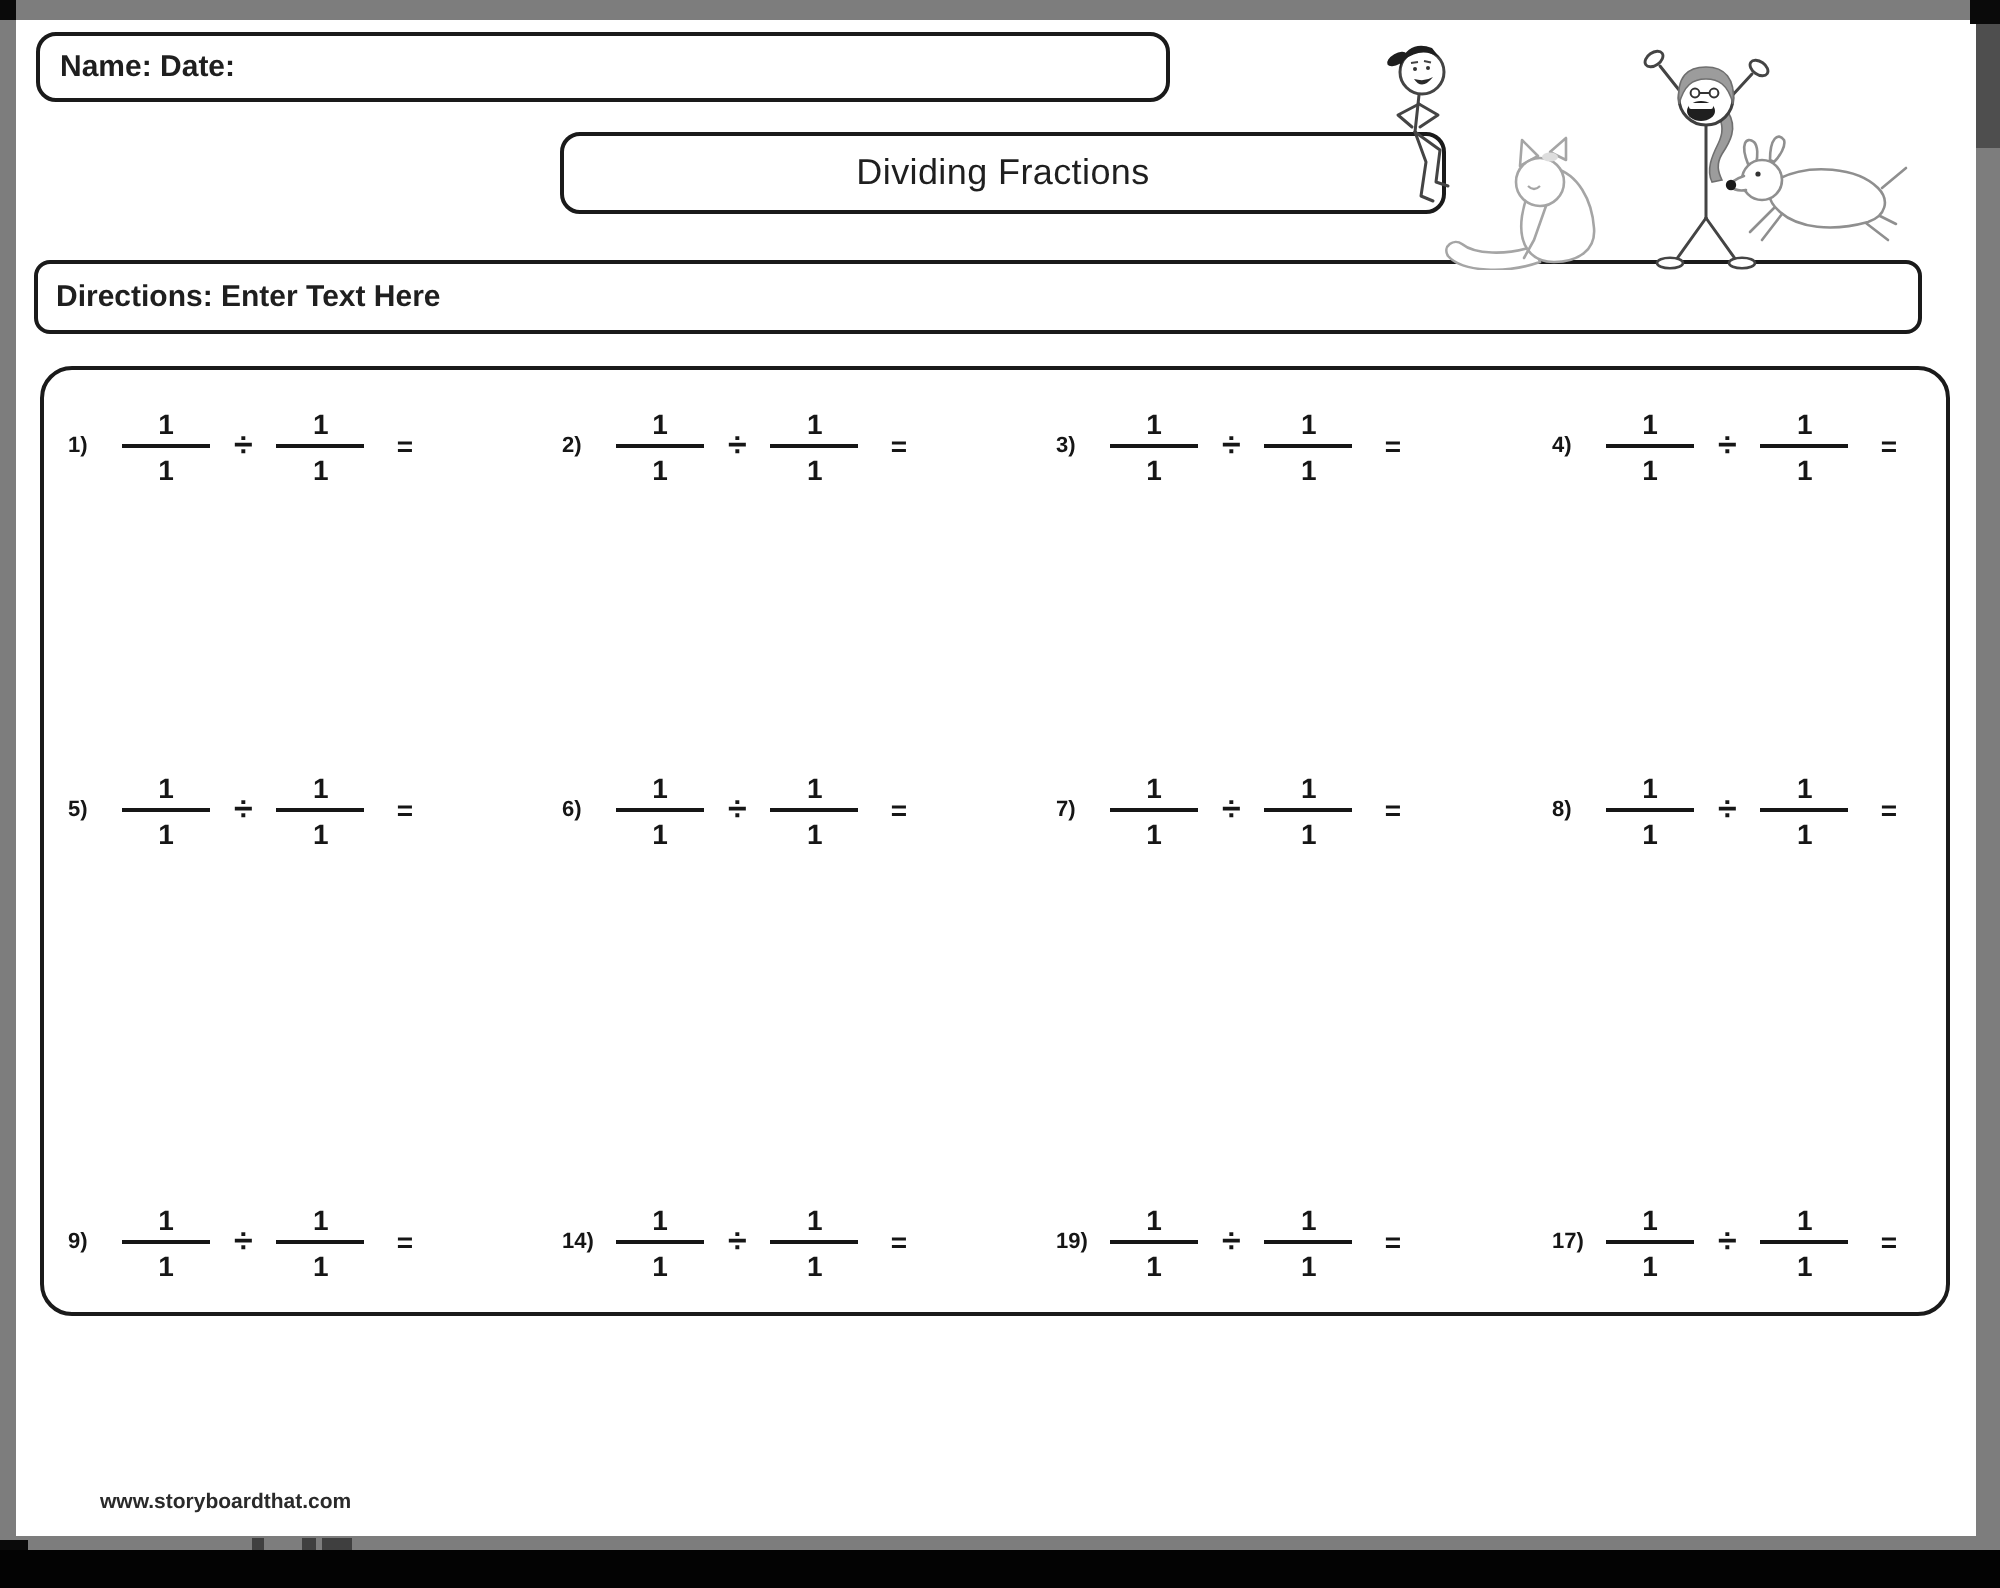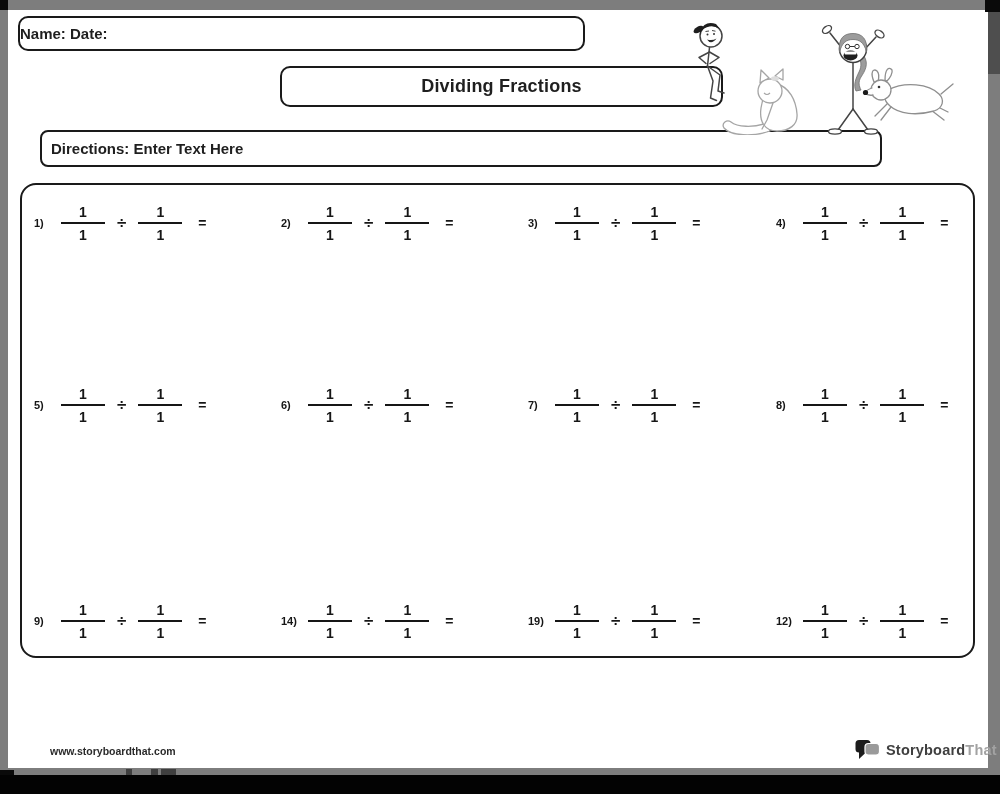--- a/index.html
+++ b/index.html
@@ -22,30 +22,30 @@
   .bottom-black { position:absolute; left:0; top:775px; width:1000px; height:19px; background:#030303; }
   .band-mark { position:absolute; top:769px; height:6px; background:#3f3f3f; }
   .bm1 { left:126px; width:6px; }
   .bm2 { left:151px; width:7px; }
   .bm3 { left:161px; width:15px; }
 
   
   .box { border:2px solid #1a1a1a; border-radius:10px; background:#fff; display:flex; align-items:center; }
   .name-box {
     position:absolute; left:10px; top:6px; width:567px; height:35px;
-    font-size:15px; font-weight:bold; color:#1f1f1f;
+    padding-left:10px; font-size:15px; font-weight:bold; color:#1f1f1f;
   }
   .title-box {
     position:absolute; left:272px; top:56px; width:443px; height:41px;
-    justify-content:center; font-size:18px; font-weight:bold; color:#1f1f1f;
+    justify-content:center; font-size:18px; font-weight:normal; color:#1f1f1f;
     letter-spacing:0.2px;
     text-align:center;
   }
   .directions-box {
-    position:absolute; left:32px; top:120px; width:842px; height:37px;
+    position:absolute; left:9px; top:120px; width:944px; height:37px;
     padding-left:9px; font-size:15px; font-weight:bold; color:#1f1f1f; border-radius:8px;
   }
 
   
   .characters { position:absolute; left:667px; top:-2px; width:290px; height:127px; z-index:5; }
 
   
   .problems-panel {
     position:absolute; left:12px; top:173px; width:955px; height:475px;
     border:2px solid #1a1a1a; border-radius:16px; background:#fff;
@@ -309,47 +309,37 @@
     </span>
     <span class="op">÷</span>
     <span class="frac">
       <span class="fnum">1</span>
       <span class="fden">1</span>
     </span>
     <span class="eq">=</span>
   </div>
 
   <div class="problem c3">
-    <span class="pnum">12)</span>
+    <span class="pnum">17)</span>
     <span class="frac">
       <span class="fnum">1</span>
       <span class="fden">1</span>
     </span>
     <span class="op">÷</span>
     <span class="frac">
       <span class="fnum">1</span>
       <span class="fden">1</span>
     </span>
     <span class="eq">=</span>
   </div>
 </div>
     </div>
 
     <div class="site-url">www.storyboardthat.com</div>
 
-    <div class="logo">
-      <svg width="26" height="24" viewBox="0 0 26 24">
-        <rect x="0.5" y="2" width="15" height="12.5" rx="3.5" fill="#1c1c1c"></rect>
-        <path d="M4,13 L4,21 L12,13.5 Z" fill="#1c1c1c"></path>
-        <rect x="10" y="5.5" width="14.5" height="11.5" rx="3.5" fill="#9a9a9a" stroke="#fff" stroke-width="1.2"></rect>
-      </svg>
-      <span class="logo-text">
-        <span class="logo-primary">Storyboard</span><span class="logo-secondary">That</span>
-      </span>
-    </div>
 
   </div>
 
   <div class="sq-tl"></div>
   <div class="sq-tr"></div>
   <div class="dark-right"></div>
   <div class="sq-bl"></div>
   <div class="band-mark bm1"></div>
   <div class="band-mark bm2"></div>
   <div class="band-mark bm3"></div>

